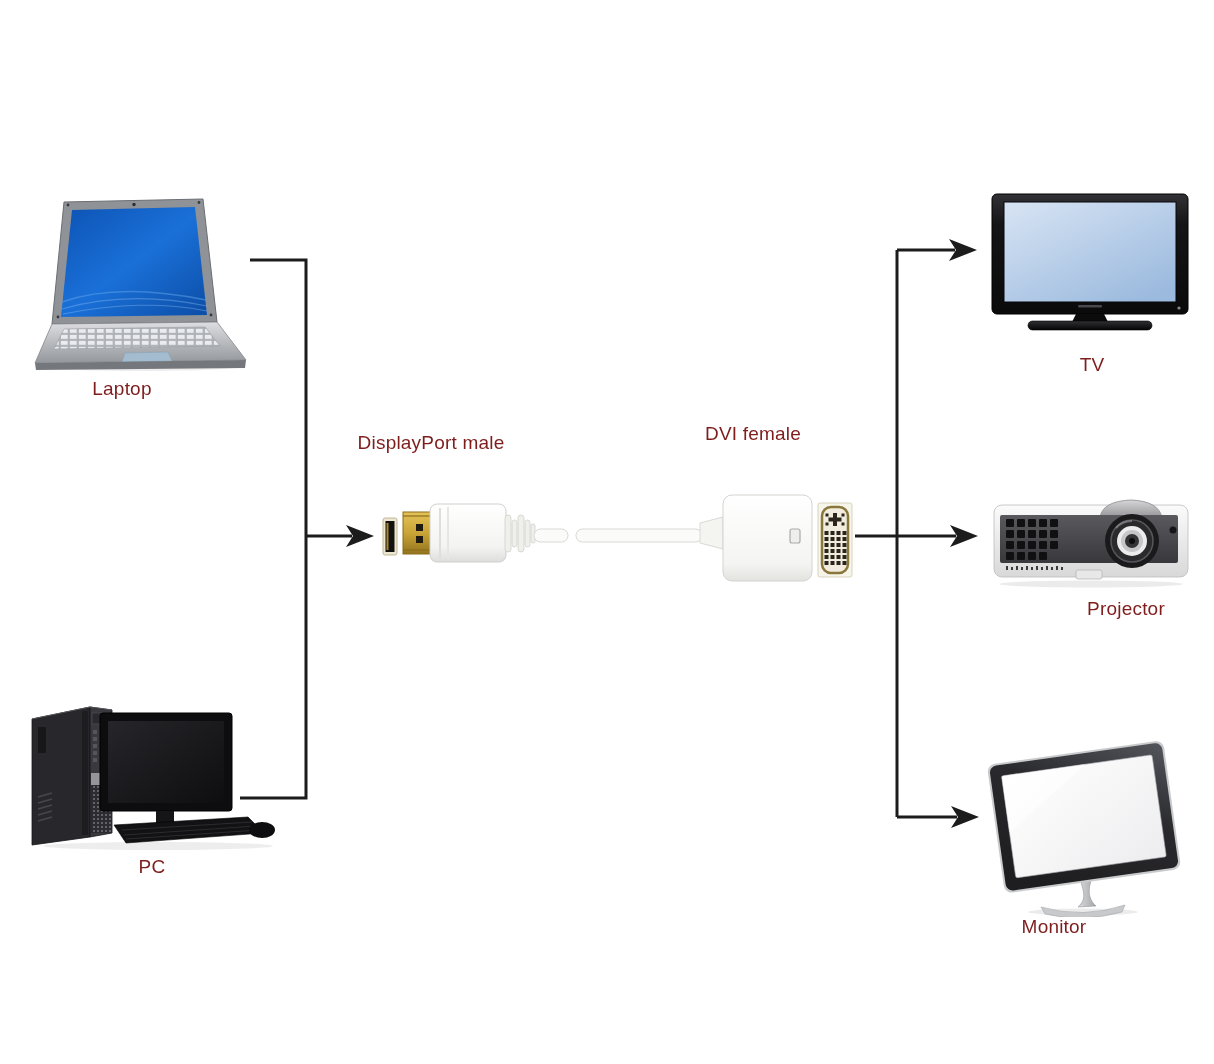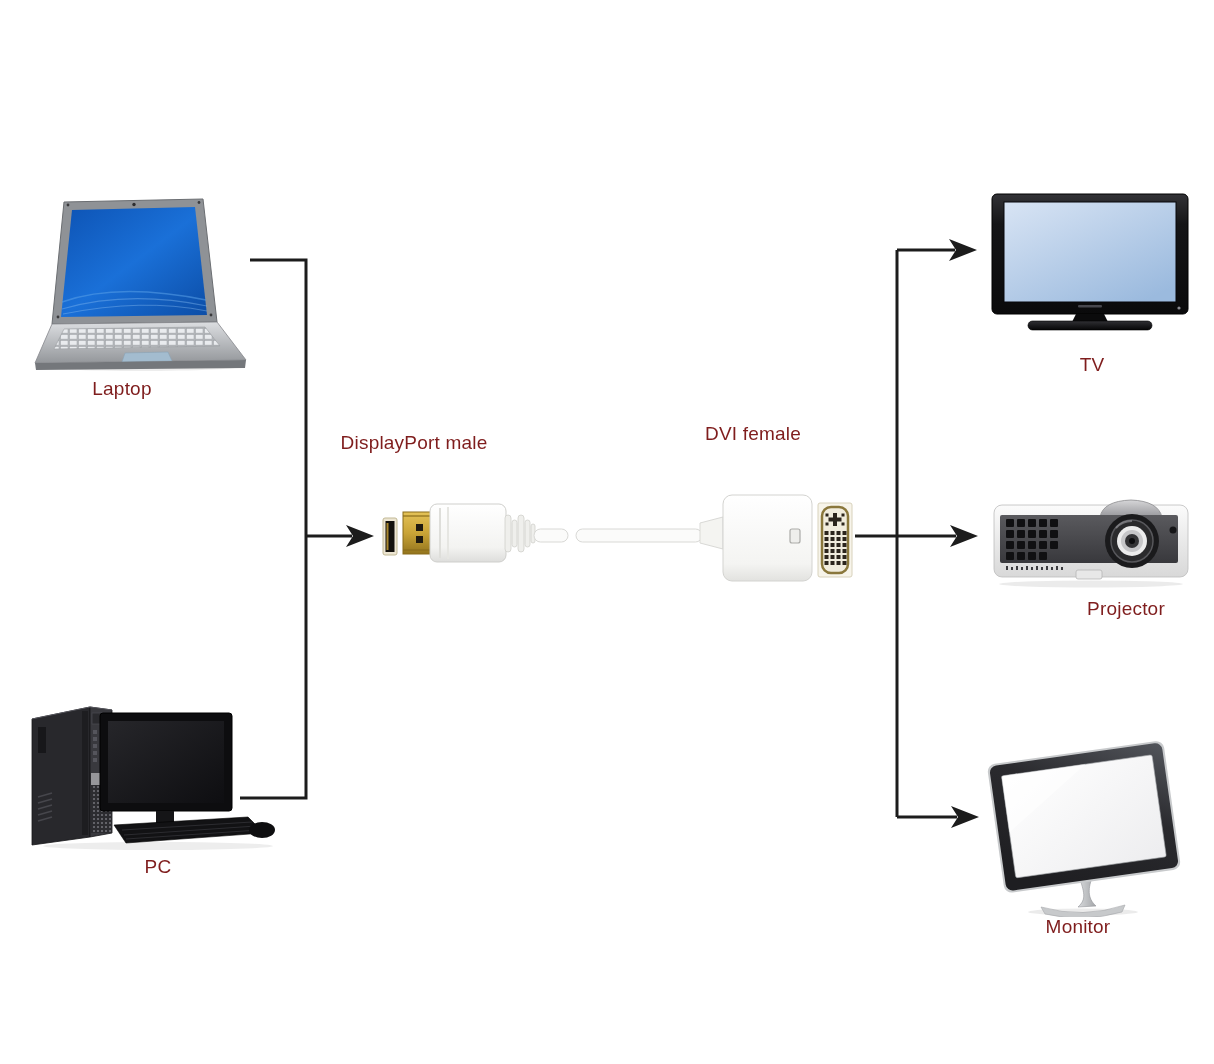--- a/index.html
+++ b/index.html
@@ -124,21 +124,21 @@
       <polygon points="120,126 154,126 158,131 116,131" fill="#1a1a1d"></polygon>
     </g>
     <g>
       <polygon points="86,128 220,120 236,136 98,146" fill="#121214" stroke="#000" stroke-width="0.6"></polygon>
       <line x1="94" y1="133" x2="224" y2="125" stroke="#2c2c30" stroke-width="1"></line>
       <line x1="96" y1="138" x2="228" y2="129" stroke="#2c2c30" stroke-width="1"></line>
       <line x1="98" y1="142" x2="231" y2="133" stroke="#2c2c30" stroke-width="1"></line>
     </g>
     <ellipse cx="234" cy="133" rx="13" ry="8" fill="#0e0e10"></ellipse>
   </svg>
-  <div class="label" style="left:158px;top:857px">PC</div>
+  <div class="label" style="left:152px;top:857px">PC</div>
 
   <svg class="device" style="left:378px;top:490px" width="482" height="100" viewBox="0 0 482 100">
     <defs>
       <linearGradient id="gold" x1="0" y1="0" x2="0" y2="1">
         <stop offset="0" stop-color="#e4c257"></stop>
         <stop offset="0.5" stop-color="#c9a437"></stop>
         <stop offset="1" stop-color="#93741d"></stop>
       </linearGradient>
       <linearGradient id="plug" x1="0" y1="0" x2="0" y2="1">
         <stop offset="0" stop-color="#ffffff"></stop>
@@ -213,21 +213,21 @@
             <rect x="458.5" y="65" width="4" height="4"></rect>
             <rect x="464.5" y="65" width="4" height="4"></rect>
           <rect x="446.5" y="71" width="4" height="4"></rect>
             <rect x="452.5" y="71" width="4" height="4"></rect>
             <rect x="458.5" y="71" width="4" height="4"></rect>
             <rect x="464.5" y="71" width="4" height="4"></rect>
         </g>
       </g>
     </g>
   </svg>
-  <div class="label" style="left:414px;top:433px">DisplayPort male</div>
+  <div class="label" style="left:431px;top:433px">DisplayPort male</div>
   <div class="label" style="left:753px;top:424px">DVI female</div>
 
   <svg class="device" style="left:990px;top:192px" width="200" height="142" viewBox="0 0 200 142">
     <defs>
       <linearGradient id="tvBez" x1="0" y1="0" x2="0" y2="1">
         <stop offset="0" stop-color="#323236"></stop>
         <stop offset="0.25" stop-color="#151517"></stop>
         <stop offset="1" stop-color="#0a0a0b"></stop>
       </linearGradient>
       <linearGradient id="tvScr" x1="0" y1="0" x2="0.8" y2="1">
@@ -339,15 +339,15 @@
       <path d="M96,164 C101,180 104,187 95,195 L113,194 C104,186 105,176 110,163 Z" fill="url(#monNeck)" stroke="#94969a" stroke-width="0.6"></path>
       <path d="M58,195 Q100,207 142,193 L139,200 Q100,211 62,202 Z" fill="#c7c9cb" stroke="#a4a6a9" stroke-width="0.6"></path>
     </g>
     <g transform="rotate(-8 100 105)">
       <rect x="12" y="40" width="178" height="130" rx="8" fill="#c8cacc"></rect>
       <rect x="14" y="42" width="174" height="126" rx="7" fill="url(#monBez)"></rect>
       <rect x="25" y="53" width="152" height="103" rx="2" fill="url(#monScr)" stroke="#9fa1a4" stroke-width="0.6"></rect>
       <path d="M25,53 L110,53 L25,110 Z" fill="#ffffff" opacity="0.55"></path>
     </g>
   </svg>
-  <div class="label" style="left:1078px;top:917px">Monitor</div>
+  <div class="label" style="left:1054px;top:917px">Monitor</div>
 
 </div>
 
 </body></html>

